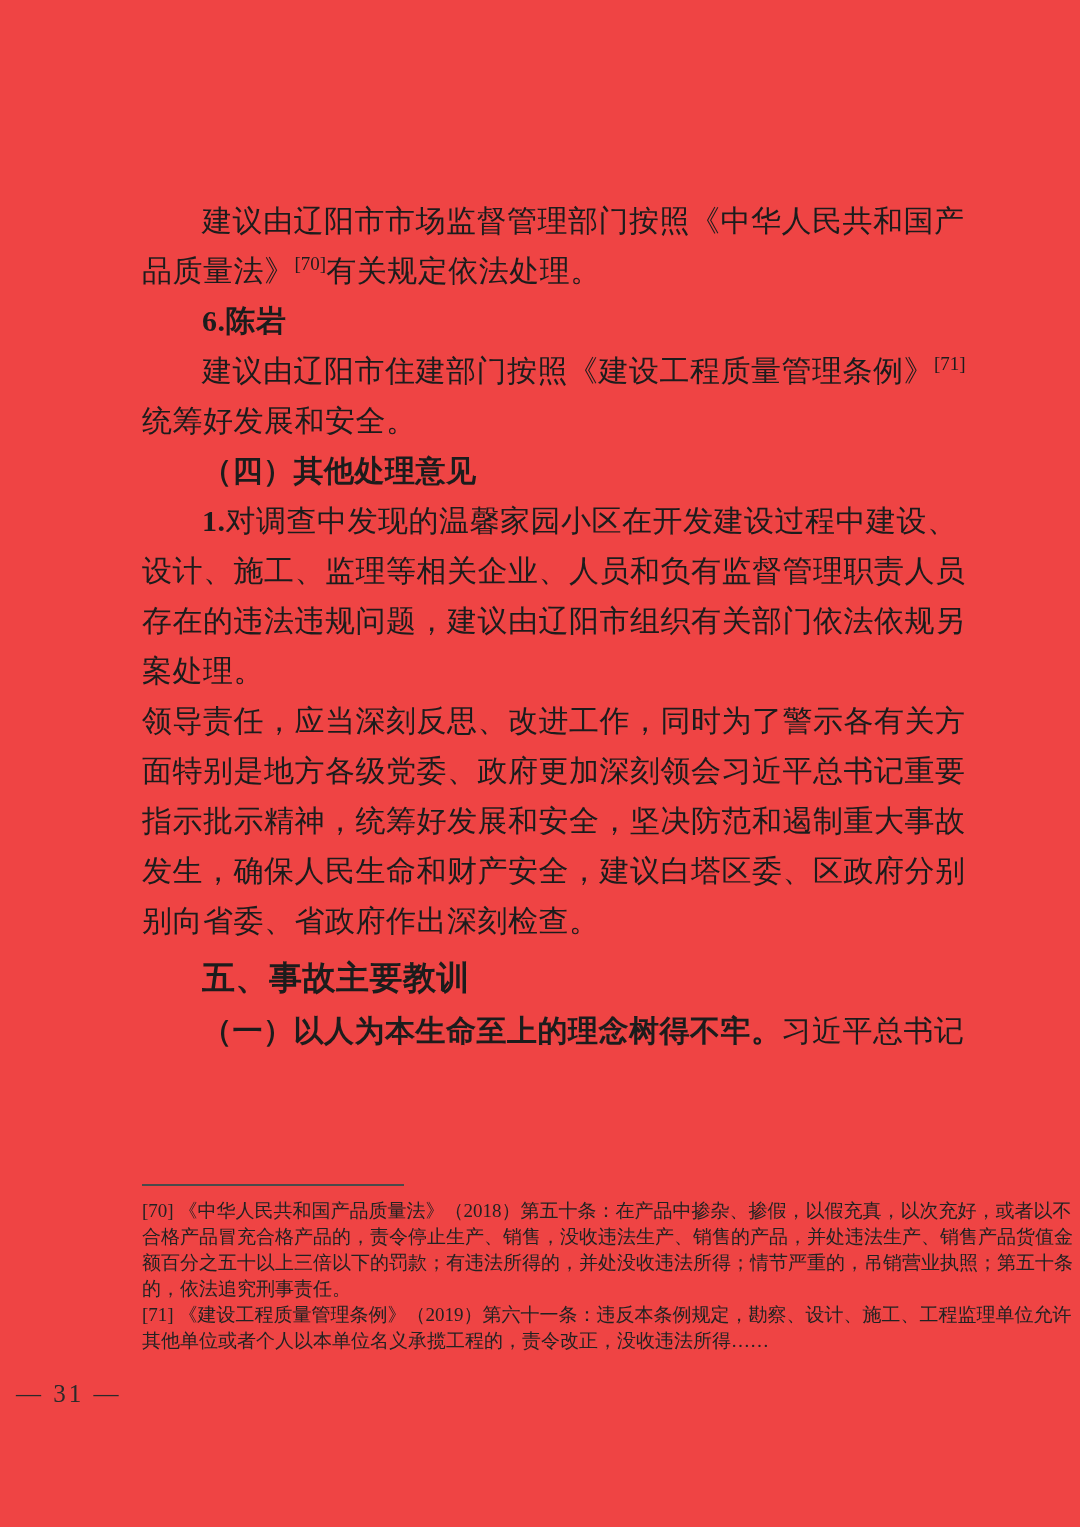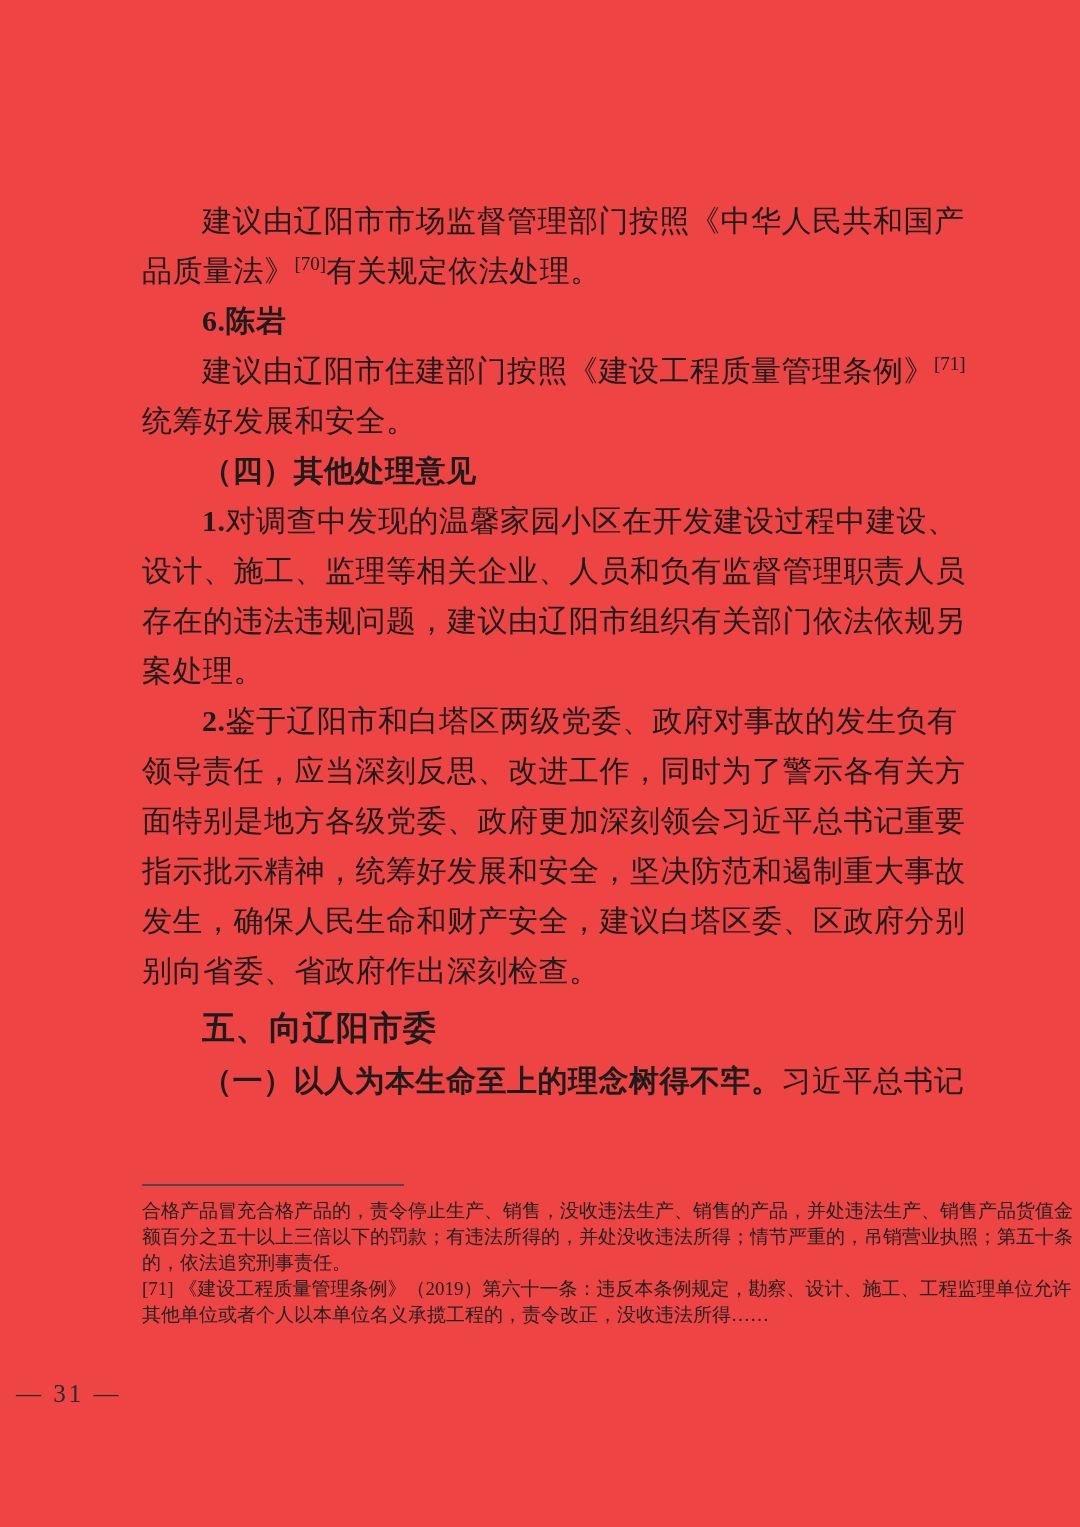--- a/index.html
+++ b/index.html
@@ -95,39 +95,37 @@
 
     <div class="line indent h-kai">（四）其他处理意见</div>
 
     <div class="line indent">
       <span class="b">1.</span><span>对调查中发现的温馨家园小区在开发建设过程中建设、</span>
     </div>
     <div class="line">设计、施工、监理等相关企业、人员和负有监督管理职责人员</div>
     <div class="line">存在的违法违规问题，建议由辽阳市组织有关部门依法依规另</div>
     <div class="line">案处理。</div>
 
-    <div class="line indent">
-      <span class="b">2.</span><span>鉴于辽阳市和白塔区两级党委、政府对事故的发生负有</span>
-    </div>
     <div class="line">领导责任，应当深刻反思、改进工作，同时为了警示各有关方</div>
     <div class="line">面特别是地方各级党委、政府更加深刻领会习近平总书记重要</div>
     <div class="line">指示批示精神，统筹好发展和安全，坚决防范和遏制重大事故</div>
     <div class="line">发生，确保人民生命和财产安全，建议白塔区委、区政府分别</div>
     <div class="line">别向省委、省政府作出深刻检查。</div>
 
-    <div class="line indent h-hei">五、向辽阳市委</div>
+    <div class="line indent h-hei">五、事故主要教训</div>
 
     <div class="line indent">
       <span class="h-kai">（一）以人为本生命至上的理念树得不牢。</span><span>习近平总书记</span>
     </div>
 
   </div>
 
   <div class="footnotes">
     <div class="fn-rule"></div>
+    <div class="fn-line">[70] 《中华人民共和国产品质量法》（2018）第五十条：在产品中掺杂、掺假，以假充真，以次充好，或者以不</div>
     <div class="fn-line">合格产品冒充合格产品的，责令停止生产、销售，没收违法生产、销售的产品，并处违法生产、销售产品货值金</div>
     <div class="fn-line">额百分之五十以上三倍以下的罚款；有违法所得的，并处没收违法所得；情节严重的，吊销营业执照；第五十条</div>
     <div class="fn-line">的，依法追究刑事责任。</div>
     <div class="fn-line">[71] 《建设工程质量管理条例》（2019）第六十一条：违反本条例规定，勘察、设计、施工、工程监理单位允许</div>
     <div class="fn-line">其他单位或者个人以本单位名义承揽工程的，责令改正，没收违法所得……</div>
   </div>
 
   <div class="page-number">— 31 —</div>
 
 </div>

